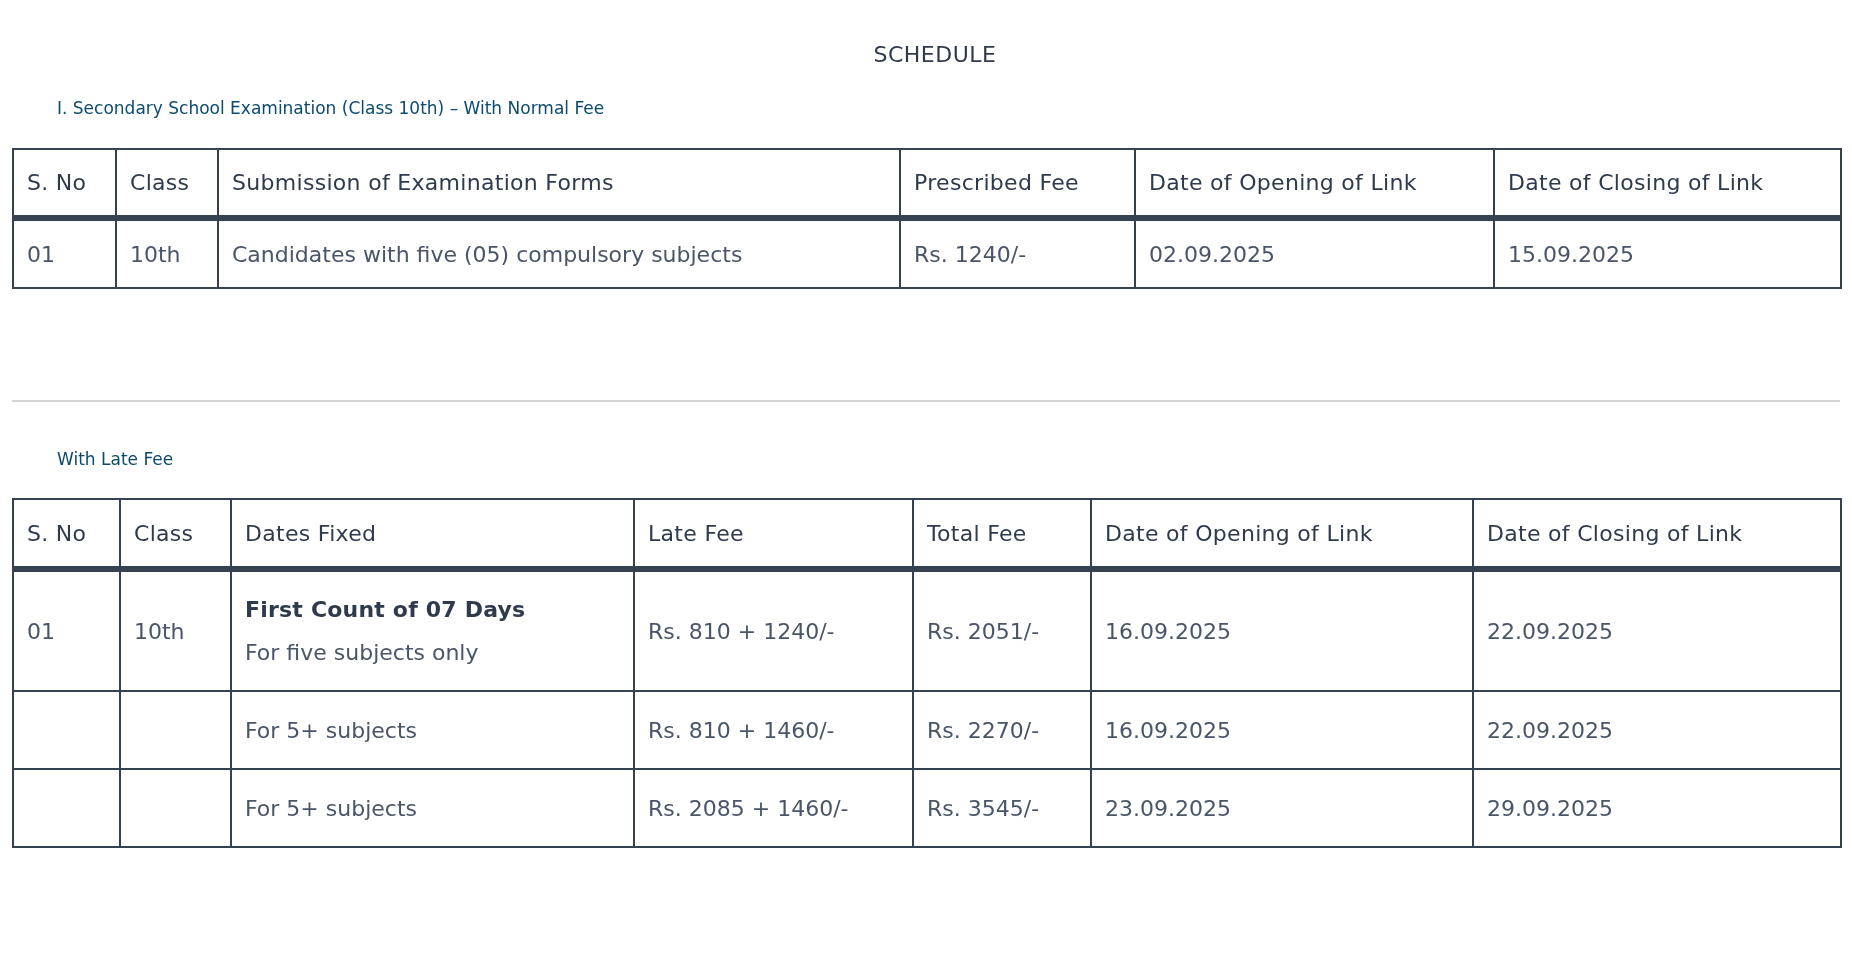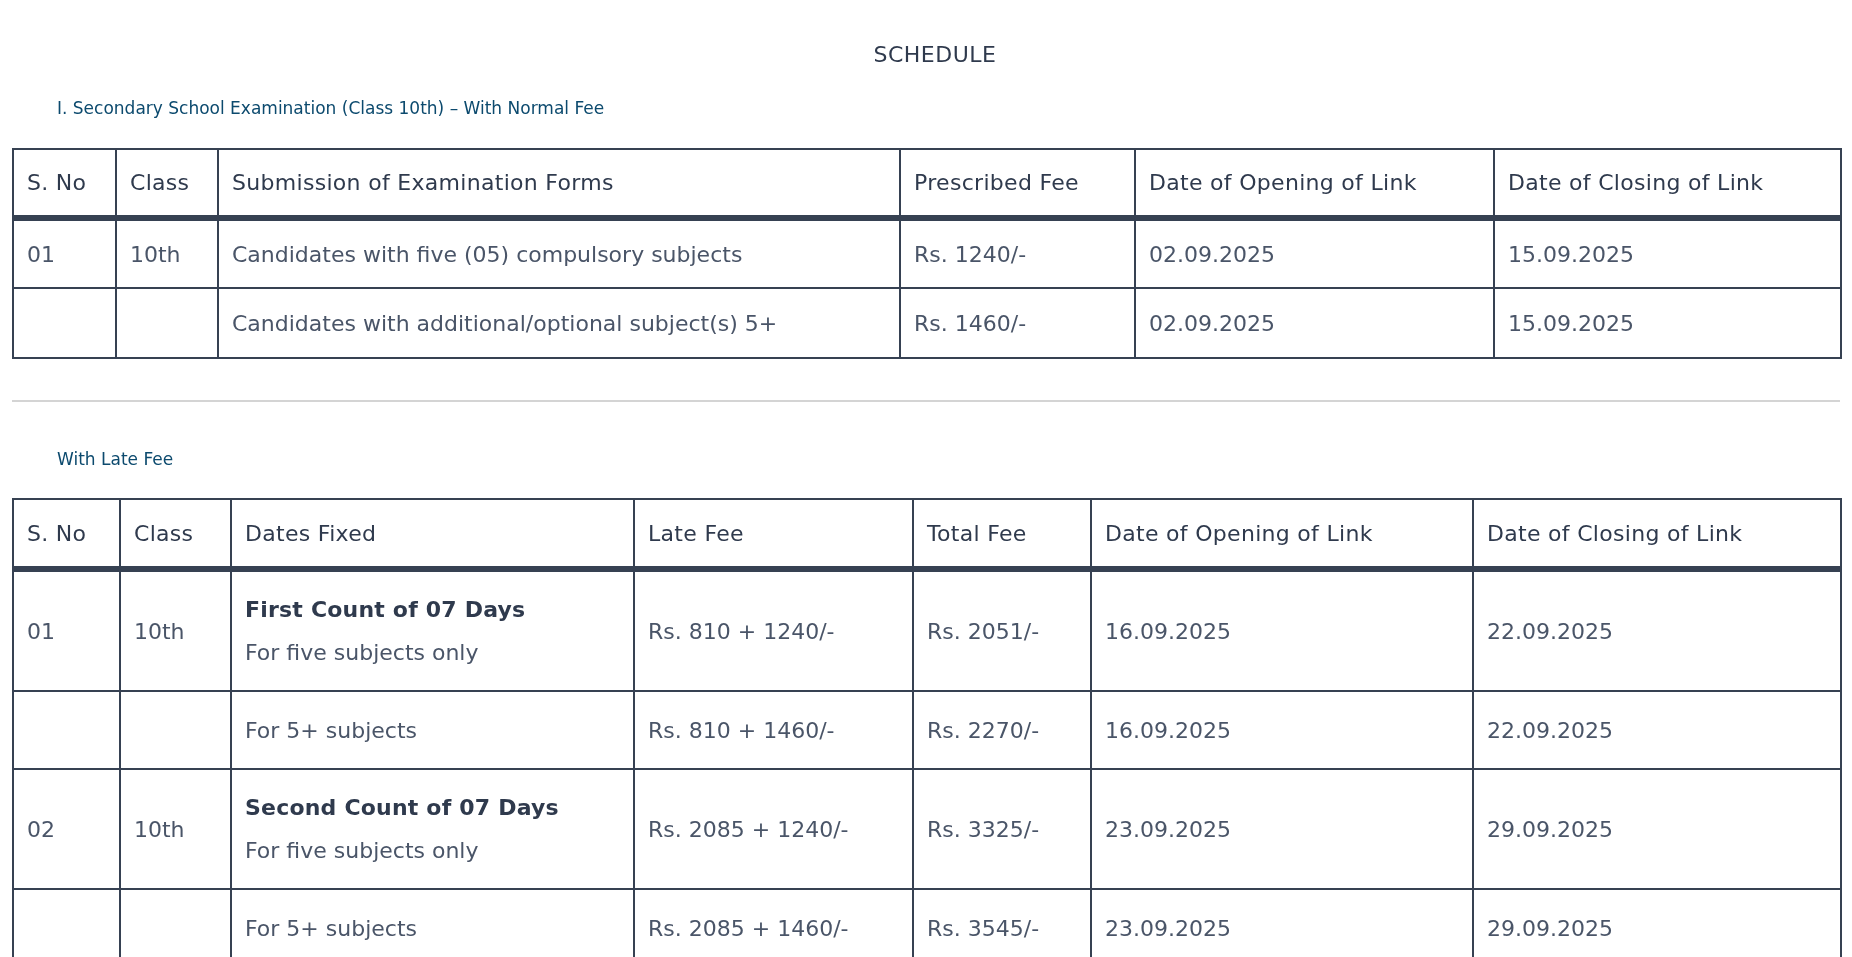--- a/index.html
+++ b/index.html
@@ -123,28 +123,20 @@
   </thead>
   <tbody>
     <tr>
       <td>01</td>
       <td>10th</td>
       <td>Candidates with five (05) compulsory subjects</td>
       <td>Rs. 1240/-</td>
       <td>02.09.2025</td>
       <td>15.09.2025</td>
     </tr>
-    <tr>
-      <td></td>
-      <td></td>
-      <td>Candidates with additional/optional subject(s) 5+</td>
-      <td>Rs. 1460/-</td>
-      <td>02.09.2025</td>
-      <td>15.09.2025</td>
-    </tr>
   </tbody>
 </table>
 
 <div class="separator"></div>
 
 <div class="section-heading" id="heading-late">With Late Fee</div>
 
 <table class="fee-table" id="table-late">
   <colgroup>
     <col style="width:107px">
@@ -181,32 +173,20 @@
     </tr>
     <tr class="short">
       <td></td>
       <td></td>
       <td>For 5+ subjects</td>
       <td>Rs. 810 + 1460/-</td>
       <td>Rs. 2270/-</td>
       <td>16.09.2025</td>
       <td>22.09.2025</td>
     </tr>
-    <tr class="tall">
-      <td>02</td>
-      <td>10th</td>
-      <td>
-        <span class="count-title">Second Count of 07 Days</span>
-        <span class="count-sub">For five subjects only</span>
-      </td>
-      <td>Rs. 2085 + 1240/-</td>
-      <td>Rs. 3325/-</td>
-      <td>23.09.2025</td>
-      <td>29.09.2025</td>
-    </tr>
     <tr class="short">
       <td></td>
       <td></td>
       <td>For 5+ subjects</td>
       <td>Rs. 2085 + 1460/-</td>
       <td>Rs. 3545/-</td>
       <td>23.09.2025</td>
       <td>29.09.2025</td>
     </tr>
   </tbody>

